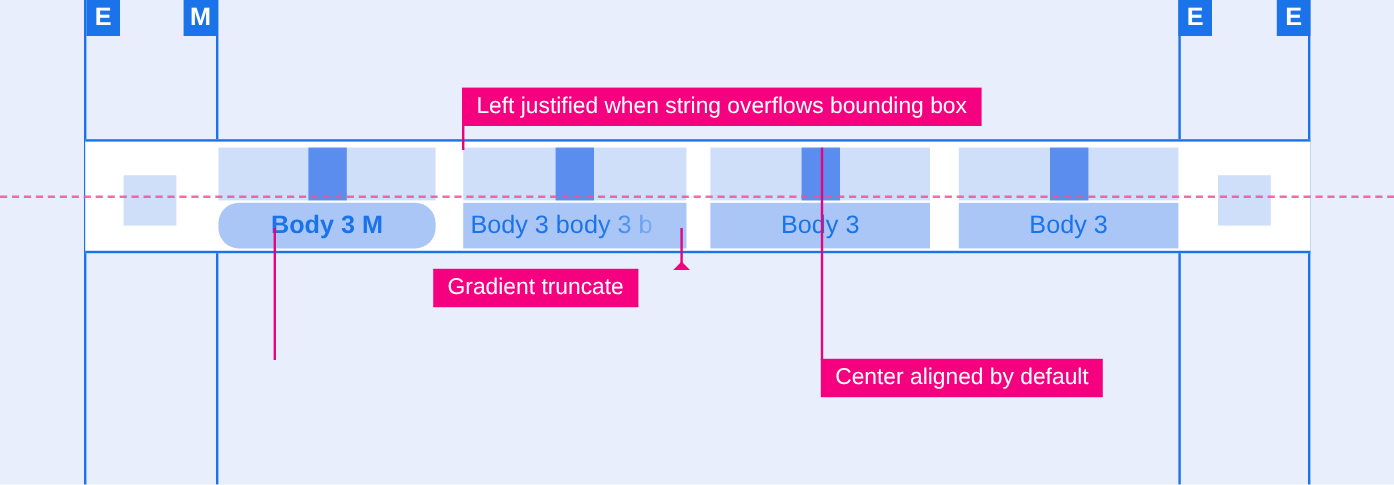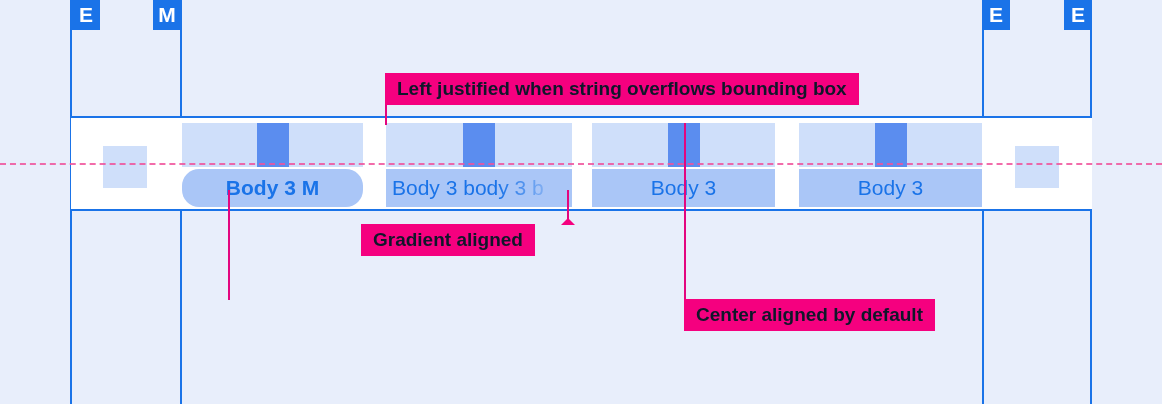--- a/index.html
+++ b/index.html
@@ -114,23 +114,23 @@
     top: 0; right: 0; bottom: 0;
     width: 74px;
     background: linear-gradient(to right, rgba(170,198,247,0), rgba(170,198,247,1) 88%);
     pointer-events: none;
   }
 
   
   .ann-label {
     position: absolute;
     background: #f5007f;
-    color: #0f172a;
+    color: #ffffff;
     font-size: 19px;
-    font-weight: bold;
+    font-weight: normal;
     line-height: 32px;
     height: 32px;
     padding: 0 12px;
     white-space: nowrap;
     font-family: "Liberation Sans", sans-serif;
   }
   .ann-line {
     position: absolute;
     background: #e3067f;
     width: 2px;
@@ -194,20 +194,20 @@
     <div class="cell-label">Body 3</div>
   </div>
 
   <div class="centerline" style="top:163px;"></div>
 
   <div class="ann-line" style="left:385px; top:105px; height:20px;"></div>
   <div class="ann-label" style="left:385px; top:73px;">Left justified when string overflows bounding box</div>
 
   <div class="ann-line" style="left:567px; top:190px; height:34px;"></div>
   <div class="ann-caret" style="left:561px; top:218px;"></div>
-  <div class="ann-label" style="left:361px; top:224px;">Gradient aligned</div>
+  <div class="ann-label" style="left:361px; top:224px;">Gradient truncate</div>
 
   <div class="ann-line" style="left:228px; top:190px; height:110px;"></div>
 
   <div class="ann-line" style="left:684px; top:123px; height:177px;"></div>
   <div class="ann-label" style="left:684px; top:299px;">Center aligned by default</div>
 
 </div>
 
 </body></html>

